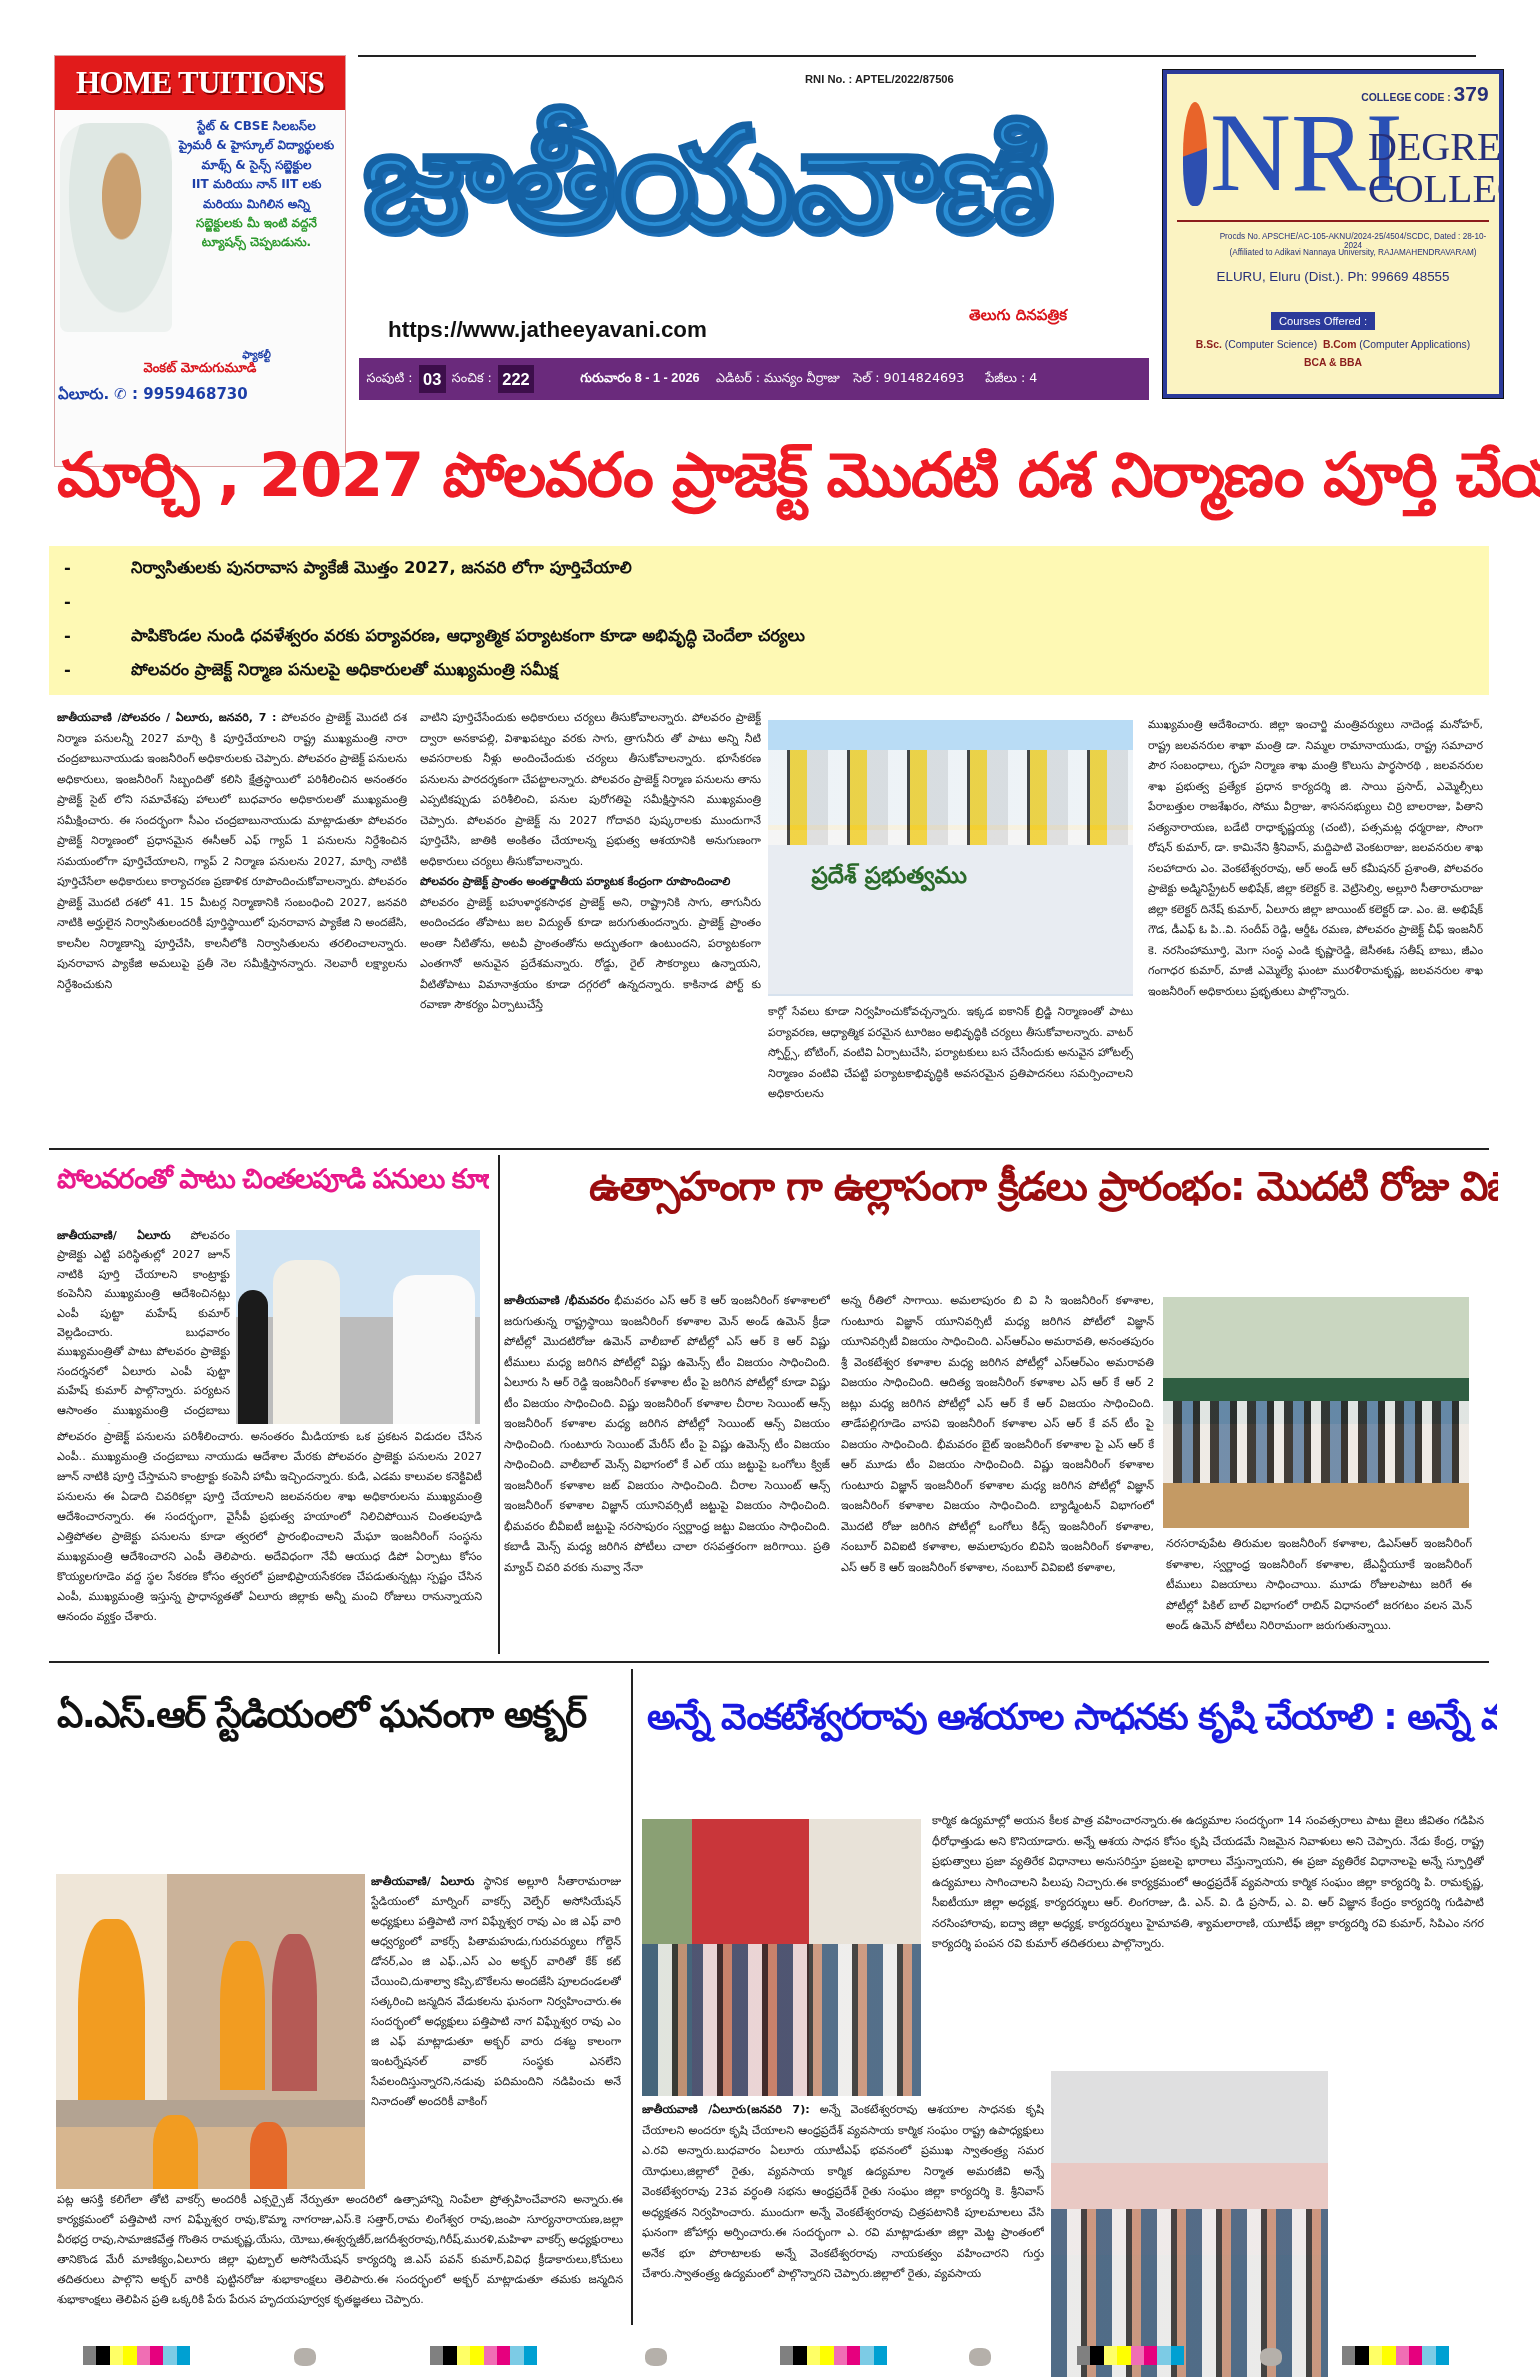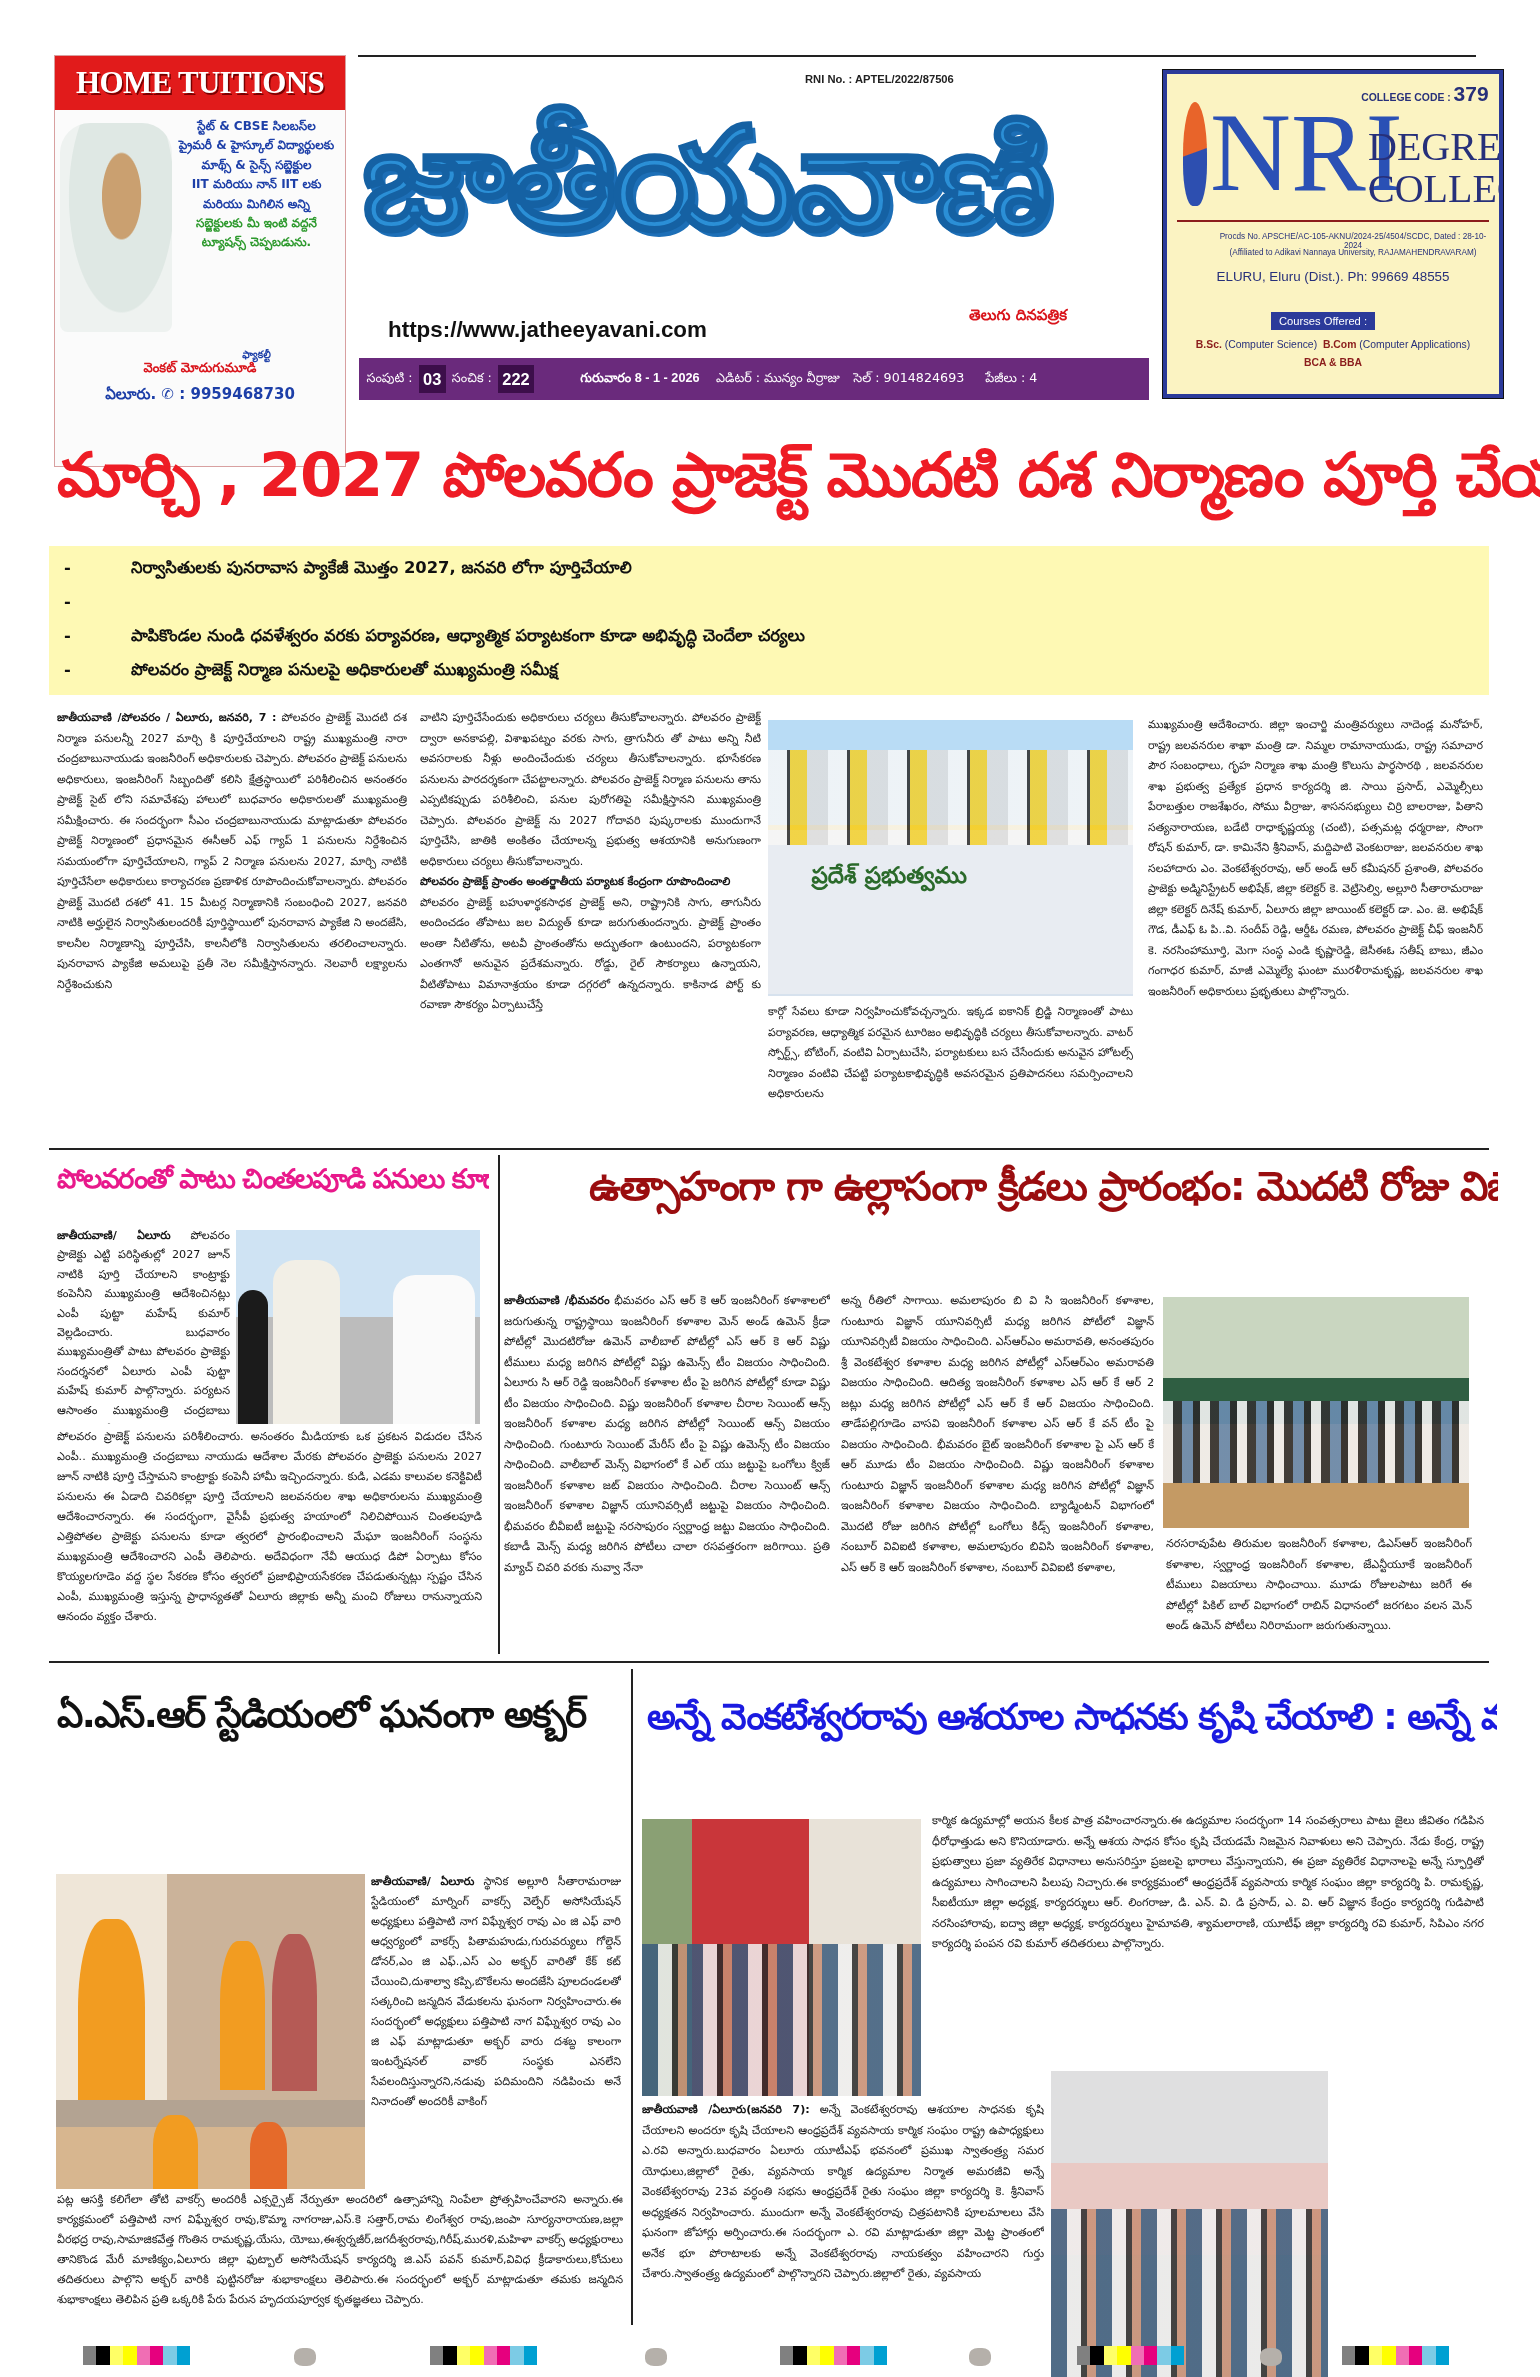--- a/index.html
+++ b/index.html
@@ -7,21 +7,21 @@
   .abs { position: absolute; }
   
   .topline { left: 358px; top: 55px; width: 1118px; height: 1.5px; background: #222; }
   .ad-home { left: 54px; top: 55px; width: 292px; height: 412px; border: 1.5px solid #d8a0a0; background: #fbfbfb; overflow: hidden; }
   .ad-home .banner { background: #e11b1b; color: #fff; font-family: "Liberation Serif", serif; font-weight: bold; font-size: 31px; text-align: center; height: 54px; line-height: 54px; letter-spacing: -0.7px; text-shadow: 1.5px 1.5px 0 #7a0000; }
   .ad-home .photo { position: absolute; left: 4.5px; top: 67px; width: 112px; height: 209px; background: radial-gradient(ellipse at 55% 35%, #caa070 0 22%, #dfe8e4 23% 60%, #eef2f0 61%); border-radius: 30px 30px 7.5px 7.5px; }
   .ad-home .lines { position: absolute; left: 119px; top: 61px; right: 6px; text-align: center; color: #1d3fa8; font-weight: bold; font-size: 12px; line-height: 19.4px; }
   .ad-home .lines .g { color: #2e9a2e; }
   .ad-home .pre { position: absolute; left: 119px; right: 6px; top: 292px; text-align: center; color: #1d3fa8; font-size: 10.4px; font-weight: bold; }
   .ad-home .name { position: absolute; left: 3px; right: 3px; top: 304px; text-align: center; color: #d9141b; font-size: 13px; font-weight: bold; }
-  .ad-home .phone { position: absolute; left: 3px; right: 3px; top: 329px; text-align: center; color: #1d3fa8; font-size: 15px; font-weight: bold; }
+  .ad-home .phone { position: absolute; left: 3px; right: 3px; top: 329px; text-align: left; color: #1d3fa8; font-size: 15px; font-weight: bold; }
 
   .rni { left: 805px; top: 73px; font-family: "Liberation Sans", sans-serif; font-size: 11.2px; font-weight: bold; color: #222; }
   .logo { left: 362px; top: 89px; width: 783px; height: 179px; font-size: 142px; line-height: 179px; font-weight: bold; color: #2b8fd6; letter-spacing: -4.5px; -webkit-text-stroke: 3px #1561a3; text-shadow: 4.5px 4.5px 0 #1d6fb7; white-space: nowrap; overflow: hidden; }
   .tagline { left: 969px; top: 306px; color: #d9141b; font-size: 15px; font-weight: bold; }
   .website { left: 388px; top: 317px; font-family: "Liberation Sans", sans-serif; font-size: 22.4px; font-weight: bold; color: #111; }
   .infobar { left: 359px; top: 358px; width: 790px; height: 42px; background: #6a2a7c; color: #fff; display: flex; align-items: center; font-size: 12.7px; padding: 0 7.5px; gap: 6px; white-space: nowrap; }
   .infobar .box { background: #3c0e4a; padding: 4.5px 4.5px; font-family: "Liberation Sans", sans-serif; font-size: 16.4px; font-weight: bold; }
   .infobar .date { margin-left: 40px; font-family: "Liberation Sans", sans-serif; font-weight: bold; }
 
   .ad-nri { left: 1163px; top: 70px; width: 340px; height: 328px; background: #fbf3c2; border: 4.5px solid #2b3a9a; outline: 1.5px solid #111; overflow: hidden; }

